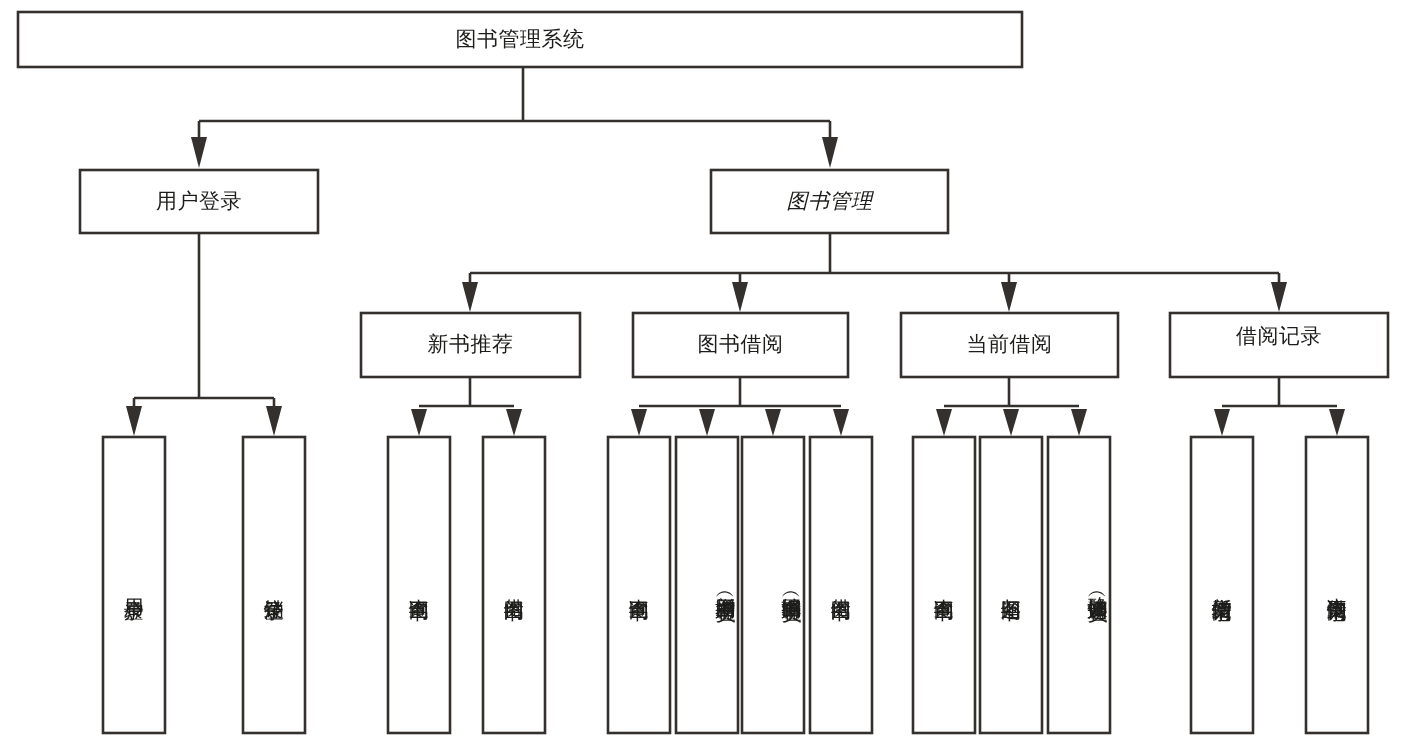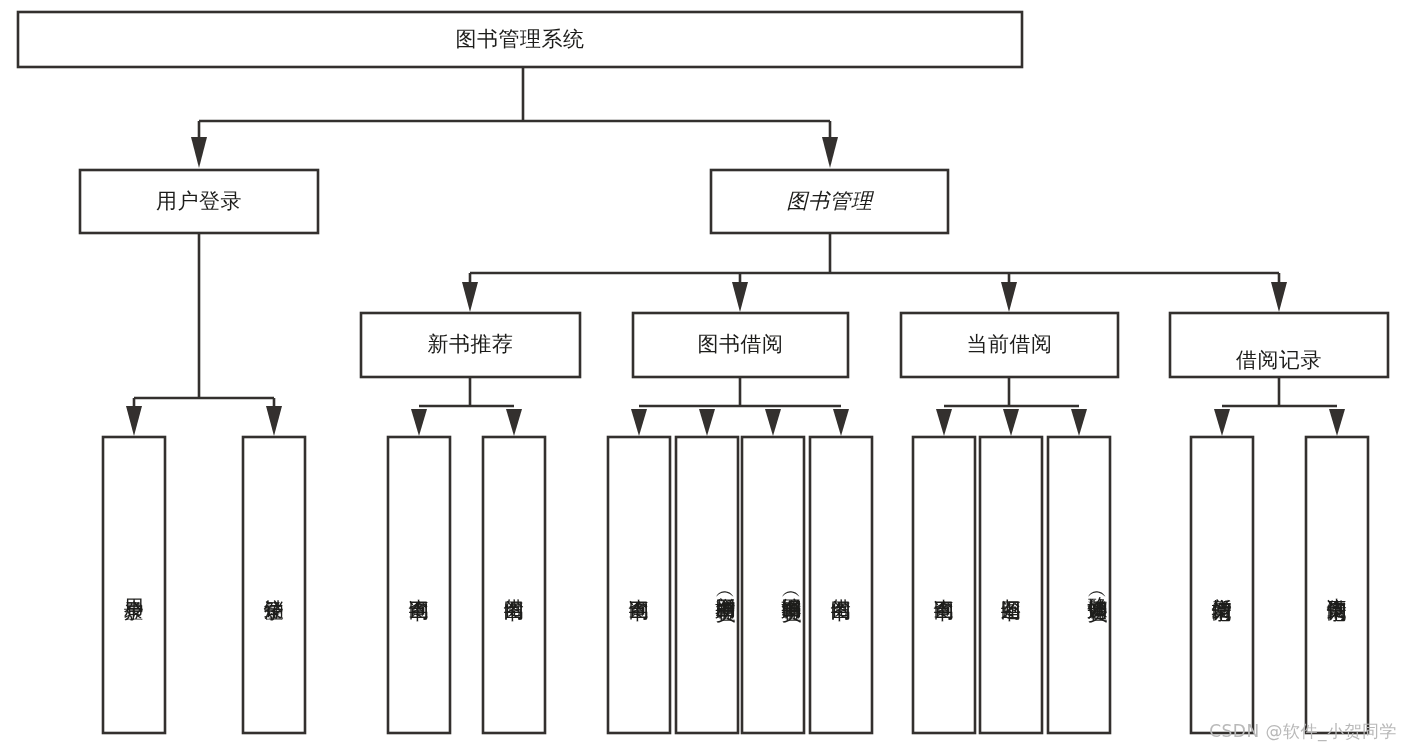--- a/index.html
+++ b/index.html
@@ -178,35 +178,34 @@
   </svg>
 
   <div class="node-label-h" style="left:18px; top:12px; width:1004px; height:55px;">图书管理系统</div>
 
   <div class="node-label-h" style="left:80px; top:170px; width:238px; height:63px;">用户登录</div>
   <div class="node-label-h" style="left:711px; top:170px; width:237px; height:63px;font-style:italic;">图书管理</div>
 
   <div class="node-label-h" style="left:361px; top:313px; width:219px; height:64px;border-radius:14px;">新书推荐</div>
   <div class="node-label-h" style="left:901px; top:313px; width:217px; height:64px;">当前借阅</div>
   <div class="node-label-h" style="left:633px; top:313px; width:215px; height:64px;">图书借阅</div>
-  <div class="node-label-h" style="left:1170px; top:329px; width:218px; height:64px;">借阅记录</div>
+  <div class="node-label-h" style="left:1170px; top:305px; width:218px; height:64px;">借阅记录</div>
 
   <div class="node-label-v" style="left:103px; top:437px; width:62px; height:296px;">用户登录</div>
   <div class="node-label-v" style="left:243px; top:437px; width:62px; height:296px;">注销登录</div>
 
   <div class="node-label-v" style="left:388px; top:437px; width:62px; height:296px;">查询图书</div>
   <div class="node-label-v" style="left:483px; top:437px; width:62px; height:296px;">借阅图书</div>
 
   <div class="node-label-v" style="left:608px; top:437px; width:62px; height:296px;">查询图书</div>
   <div class="node-label-v" style="left:676px; top:437px; width:62px; height:296px; align-items:flex-start;">新增图书（管理员）</div>
   <div class="node-label-v" style="left:742px; top:437px; width:62px; height:296px; align-items:flex-start;">编辑图书（管理员）</div>
   <div class="node-label-v" style="left:810px; top:437px; width:62px; height:296px;">借阅图书</div>
 
   <div class="node-label-v" style="left:913px; top:437px; width:62px; height:296px;">查询图书</div>
   <div class="node-label-v" style="left:980px; top:437px; width:62px; height:296px;">归还图书</div>
   <div class="node-label-v" style="left:1048px; top:437px; width:62px; height:296px; align-items:flex-start;">确认归还（管理员）</div>
 
   <div class="node-label-v" style="left:1191px; top:437px; width:62px; height:296px;">新增借阅记录</div>
   <div class="node-label-v" style="left:1306px; top:437px; width:62px; height:296px;">查询借阅记录</div>
 
-  <div class="watermark">CSDN @软件_小贺同学</div>
 
 </div>
 
 </body></html>

